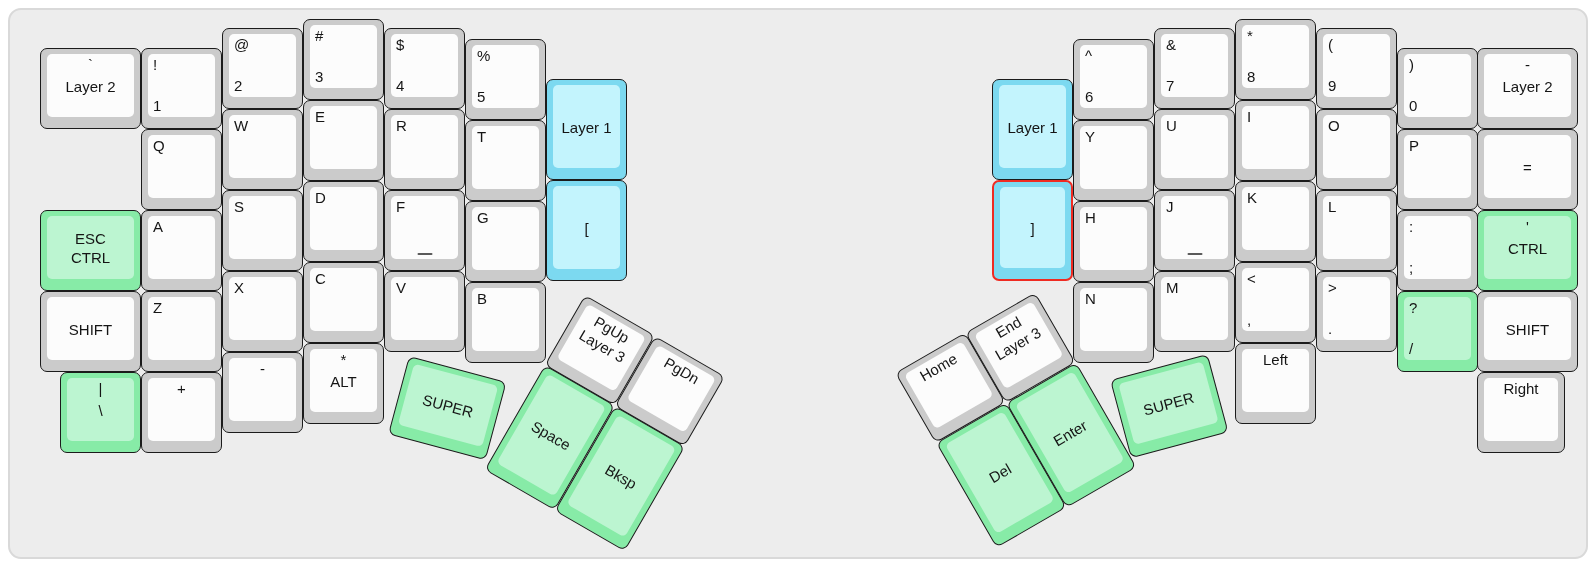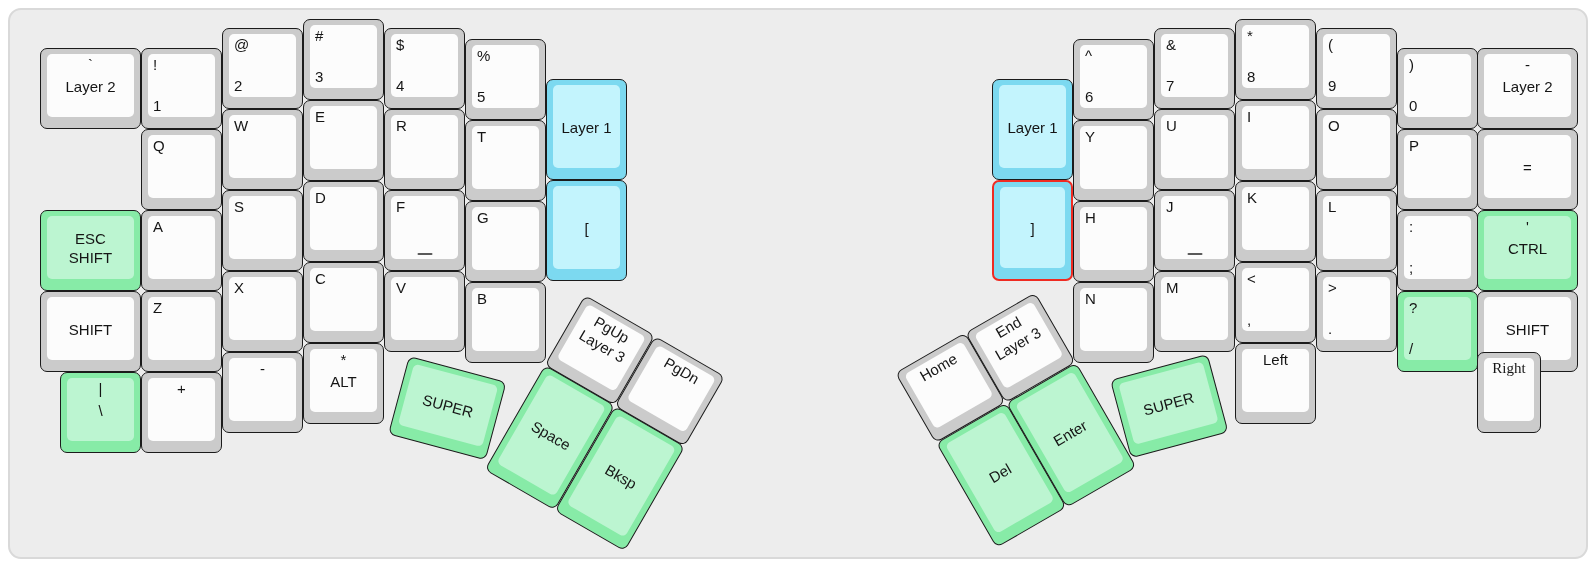--- a/index.html
+++ b/index.html
@@ -31,21 +31,21 @@
 <div id="keyboard">
     <div class="key c-white" style="left: 40px; top: 48px; width: 101px; height: 81px;">
       <div class="face">
         <span class="lbl tc">`</span>
         <span class="lbl mc">Layer 2</span>
       </div>
     </div>
     <div class="key c-green" style="left: 40px; top: 210px; width: 101px; height: 81px;">
       <div class="face">
         <span class="lbl mc">ESC
-SHIFT</span>
+CTRL</span>
       </div>
     </div>
     <div class="key c-white" style="left: 40px; top: 291px; width: 101px; height: 81px;">
       <div class="face">
         <span class="lbl mc">SHIFT</span>
       </div>
     </div>
     <div class="key c-green" style="left: 60px; top: 372px; width: 81px; height: 81px;">
       <div class="face">
         <span class="lbl tc">|</span>
@@ -350,21 +350,21 @@
       <div class="face">
         <span class="lbl tc">'</span>
         <span class="lbl mc">CTRL</span>
       </div>
     </div>
     <div class="key c-white" style="left: 1477px; top: 291px; width: 101px; height: 81px;">
       <div class="face">
         <span class="lbl mc">SHIFT</span>
       </div>
     </div>
-    <div class="key c-white" style="left: 1477px; top: 352px; width: 64px; height: 81px; font-family: Liberation Serif, serif;">
+    <div class="key c-white" style="left: 1477px; top: 372px; width: 88px; height: 81px;">
       <div class="face">
         <span class="lbl tc">Right</span>
       </div>
     </div>
     <div class="key c-white" style="left: 895px; top: 373px; width: 81px; height: 81px; transform: rotate(-30deg); transform-origin: 0px 0px;">
       <div class="face">
         <span class="lbl tc">Home</span>
       </div>
     </div>
     <div class="key c-white" style="left: 965px; top: 333px; width: 81px; height: 81px; transform: rotate(-30deg); transform-origin: 0px 0px;">

